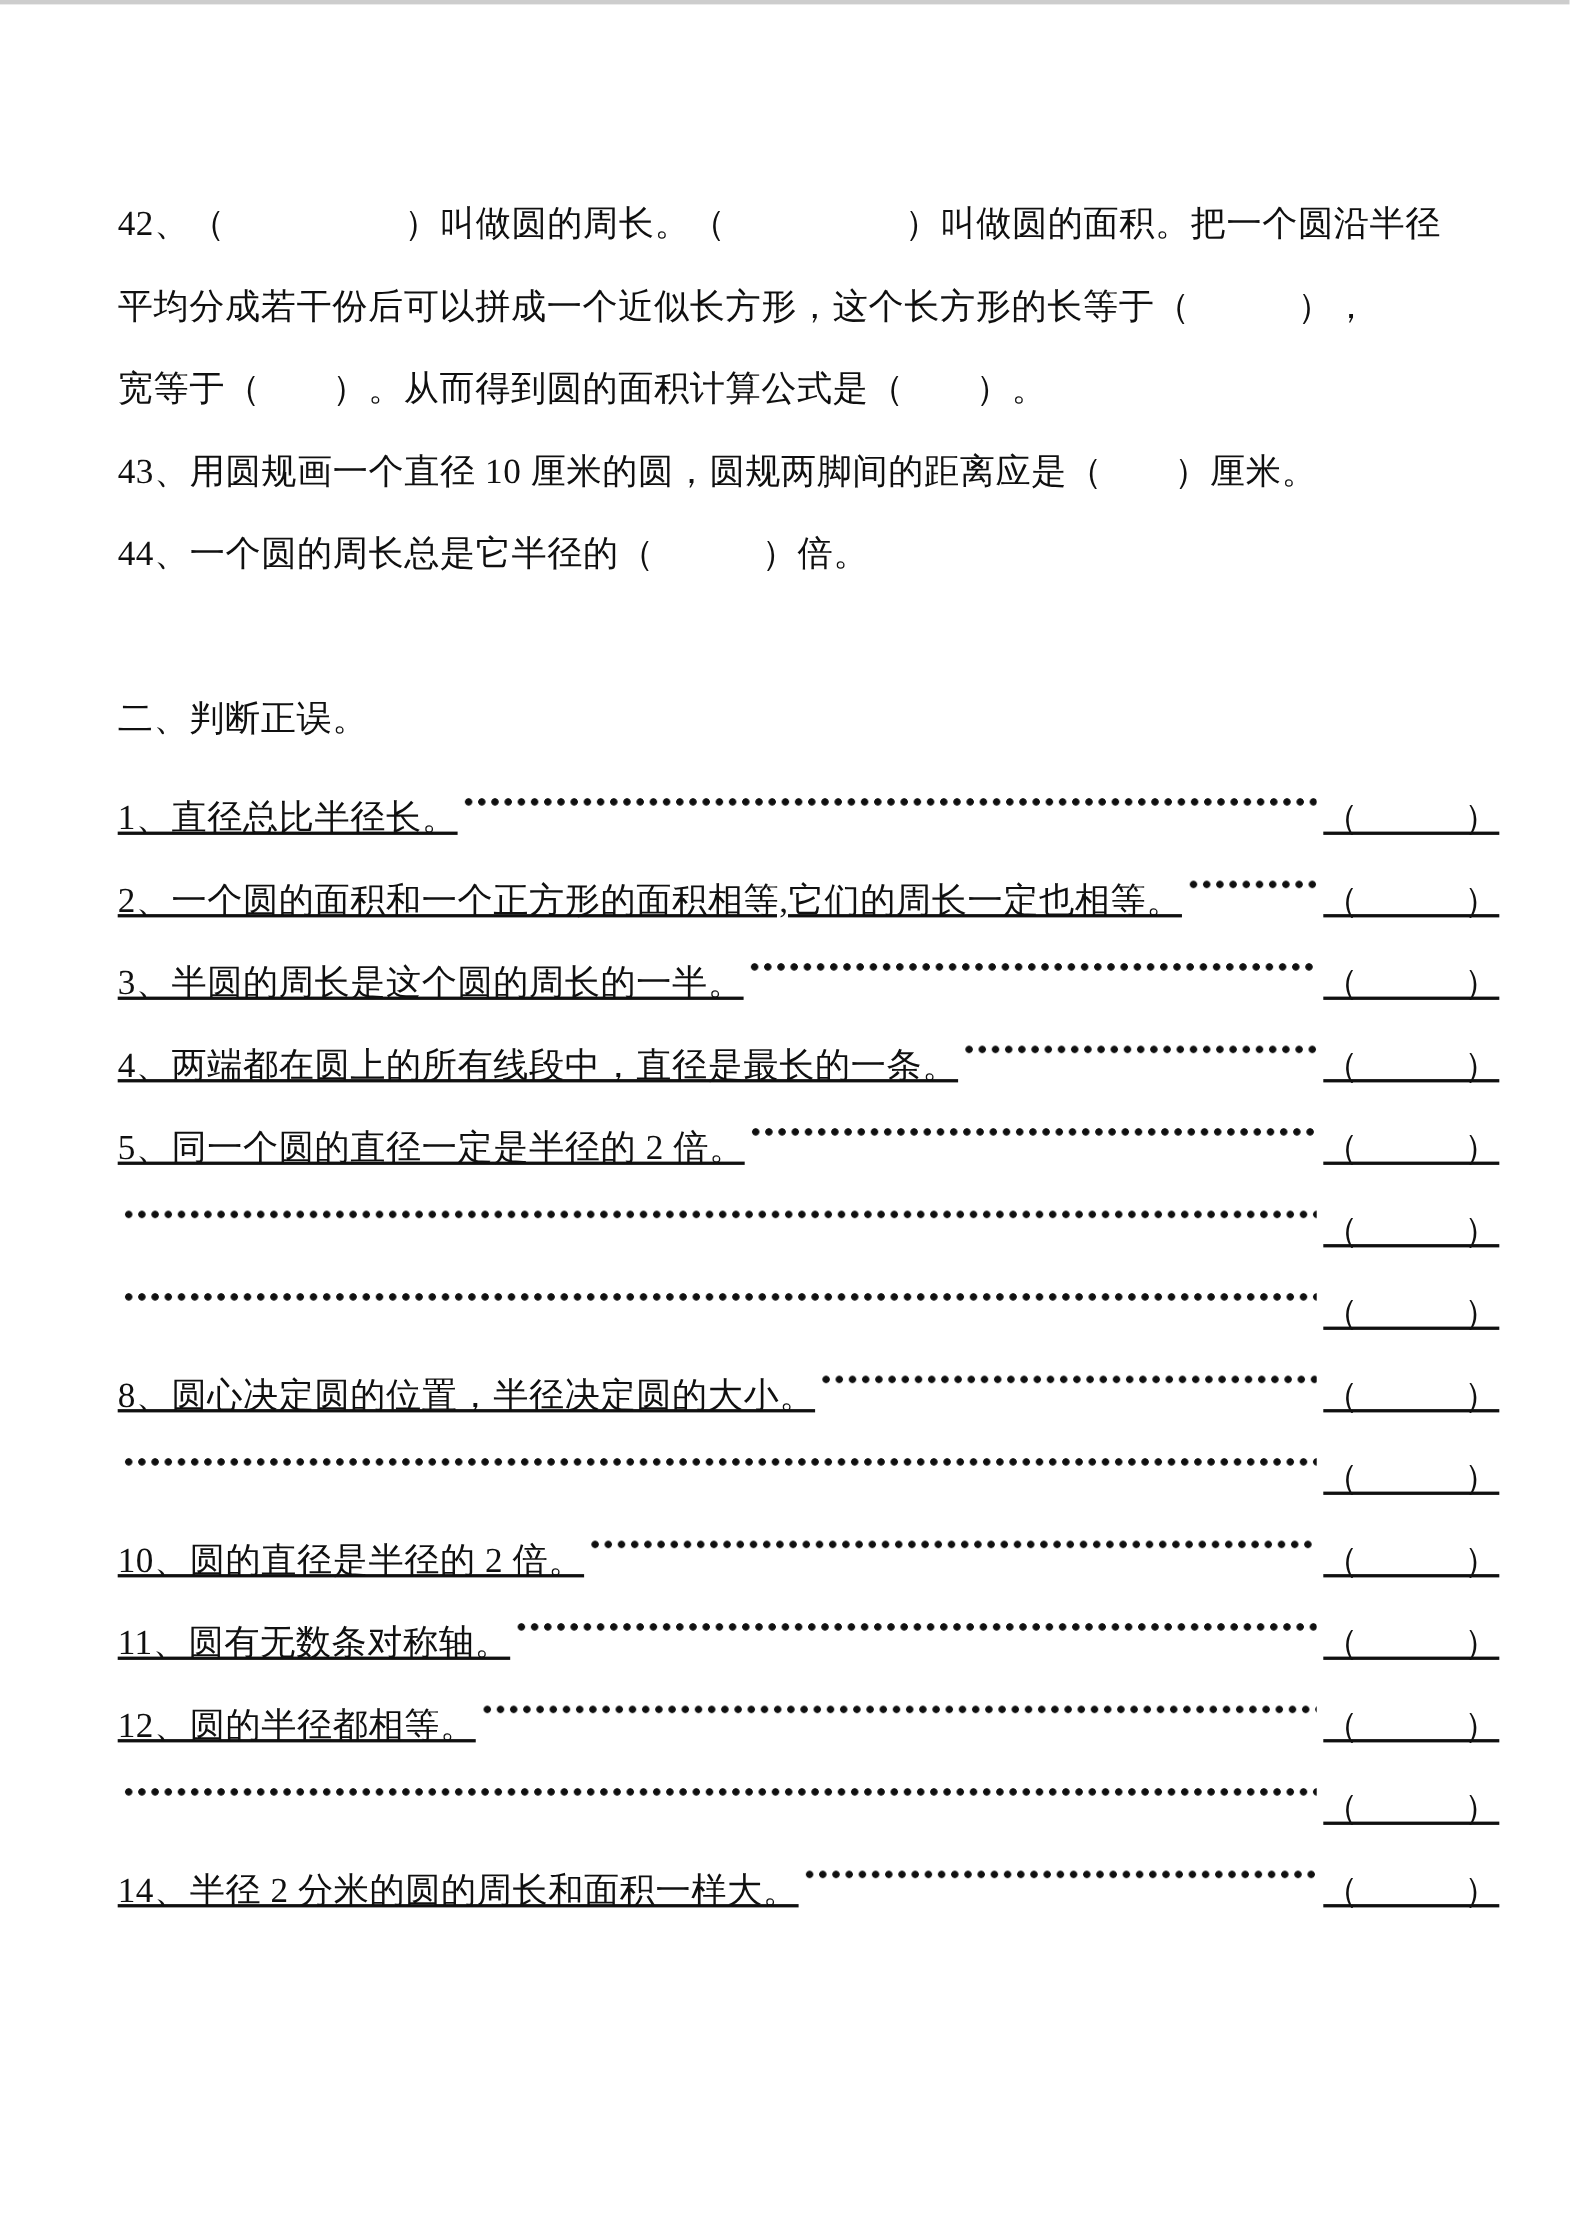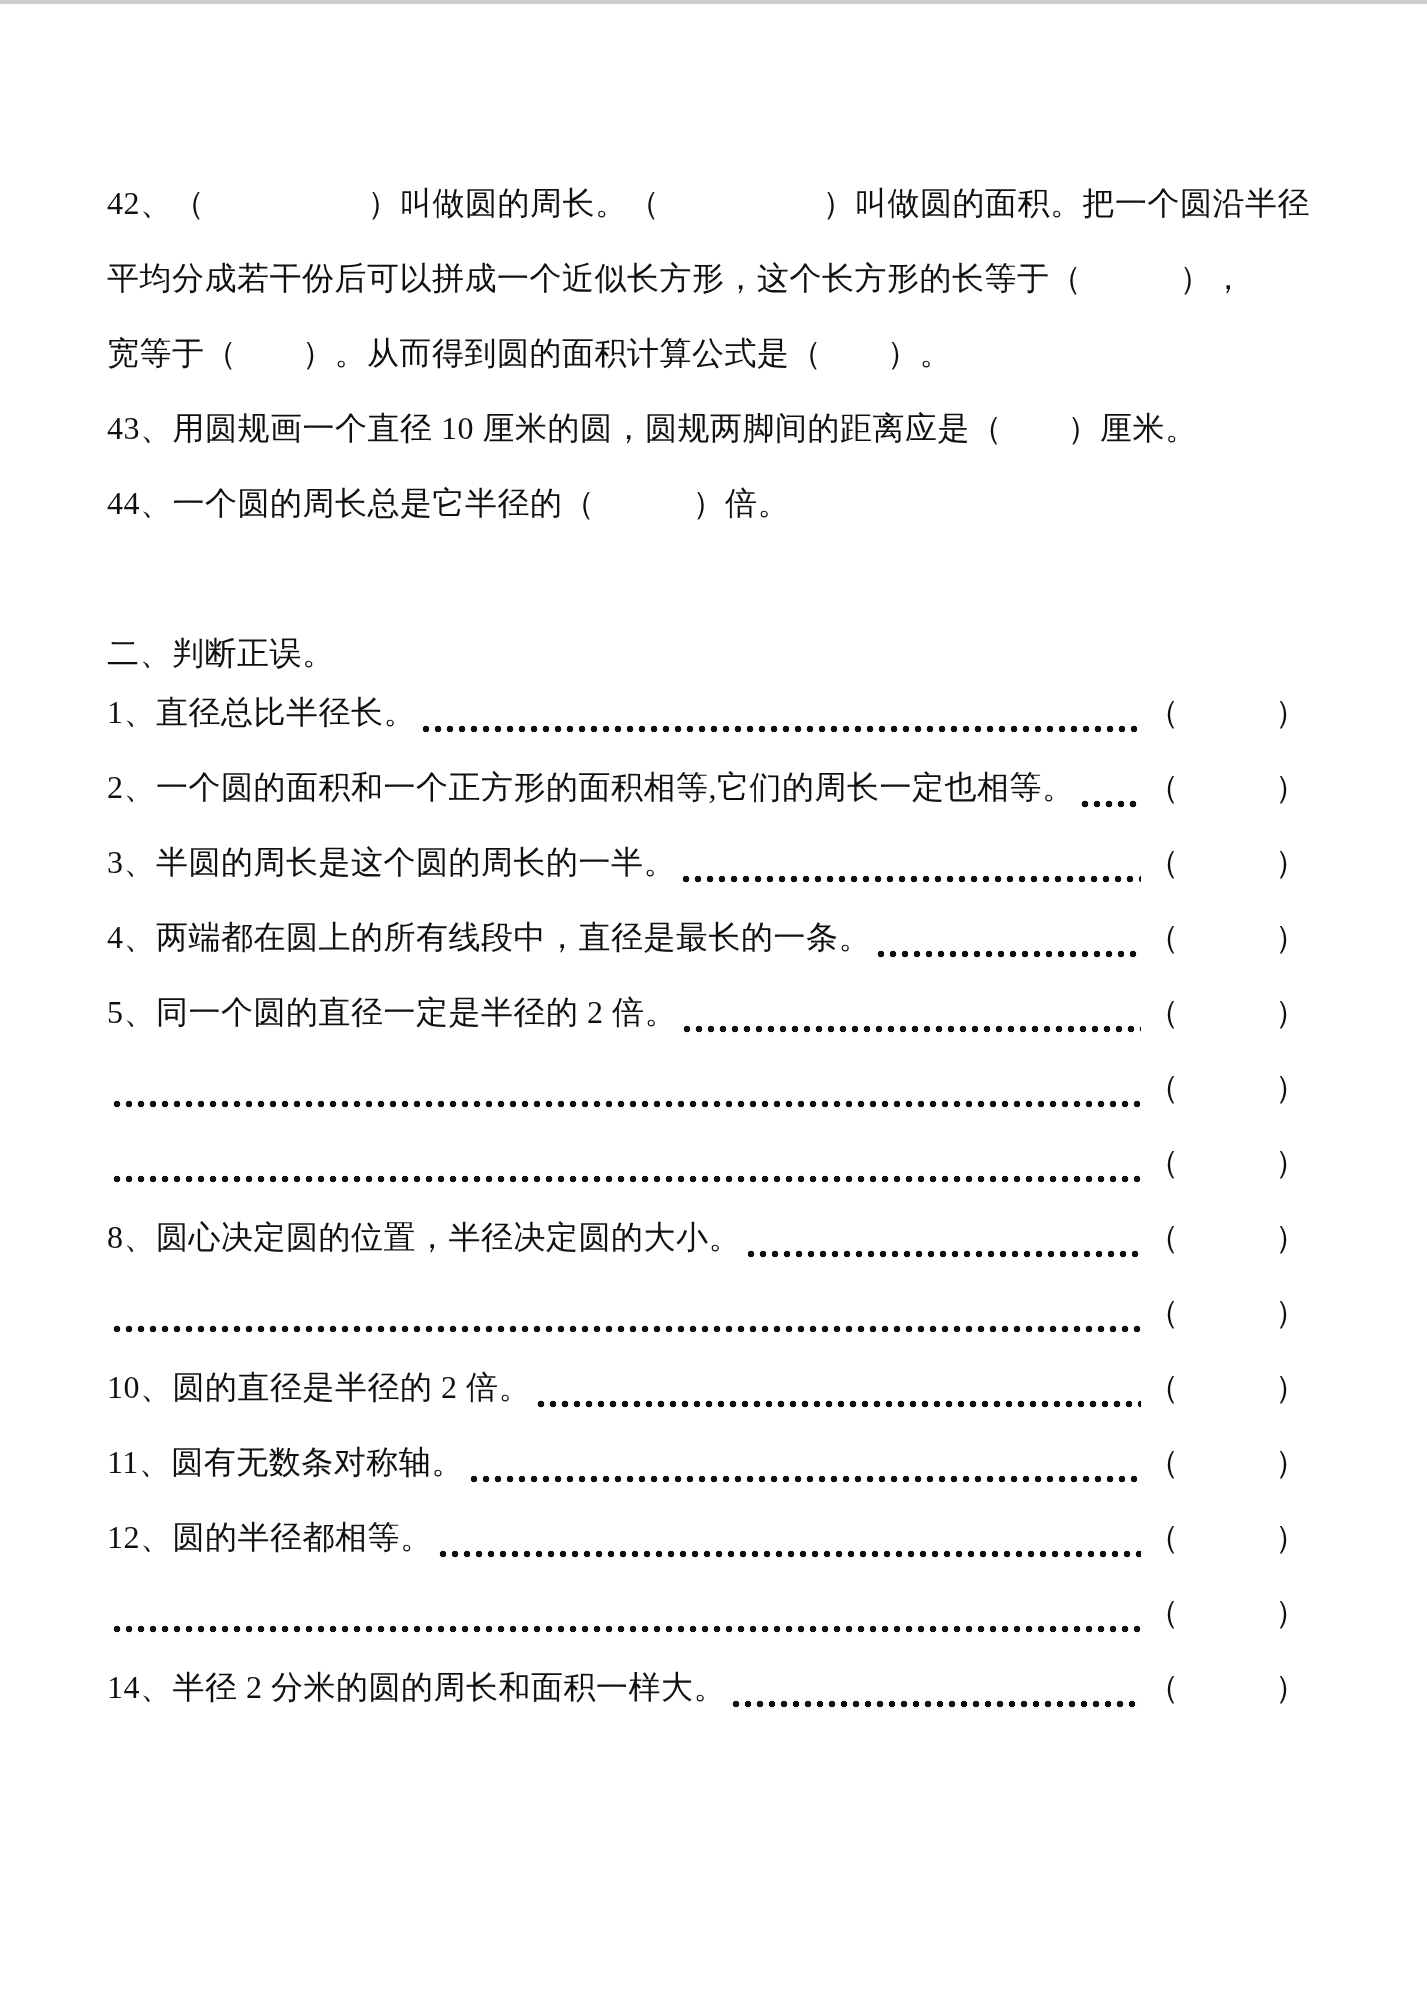--- a/index.html
+++ b/index.html
@@ -12,36 +12,37 @@
     height: 2014px;
     overflow: hidden;
     font-family: "Liberation Serif", "DejaVu Serif", serif;
     color: #101010;
   }
   .top-strip {
     height: 4px;
     background: #cdcdcd;
   }
   .page {
-    padding: 162px 120px 0 107px;
+    padding: 162px 64px 0 107px;
     font-size: 32px;
   }
   .line {
     height: 75px;
     line-height: 75px;
     white-space: pre;
     letter-spacing: 0.5px;
   }
   .spacer {
     height: 75px;
   }
   .tf-row {
     display: flex;
-    align-items: flex-start;
+    align-items: flex-end;
     height: 75px;
+    text-decoration: underline;
   }
   .tf-text {
     white-space: pre;
     flex: 0 0 auto;
     letter-spacing: 0.5px;
   }
   .leader {
     flex: 1 1 auto;
     min-width: 0;
     height: 75px;

